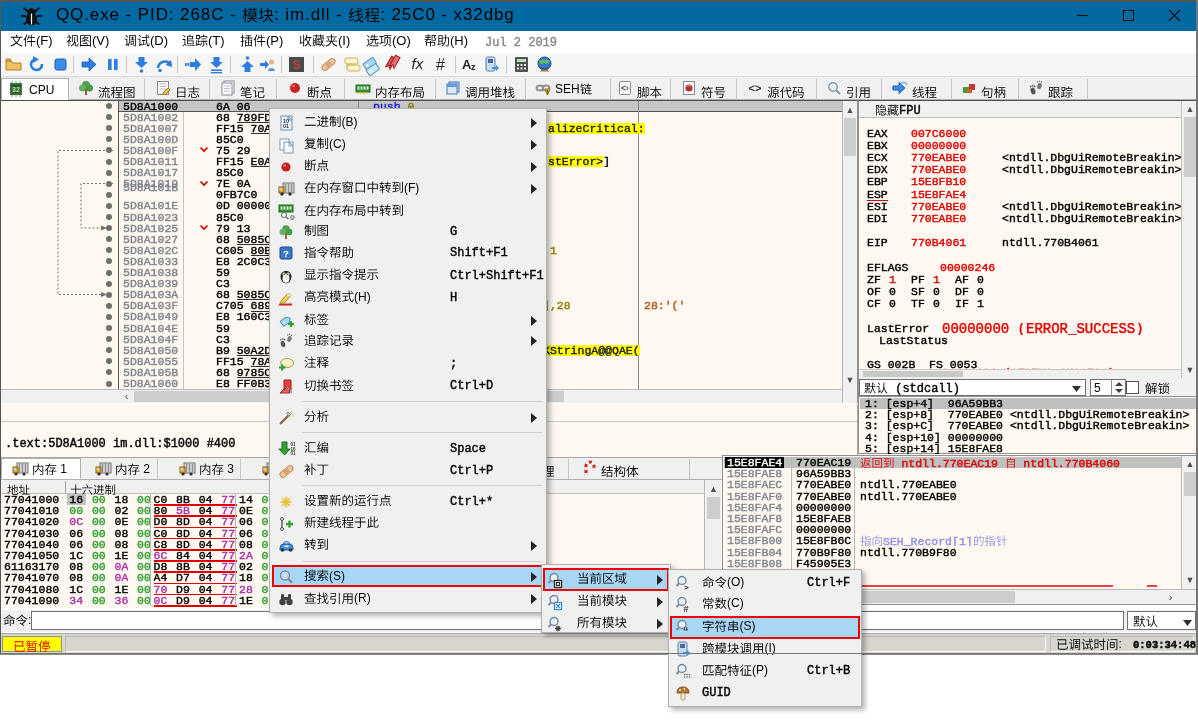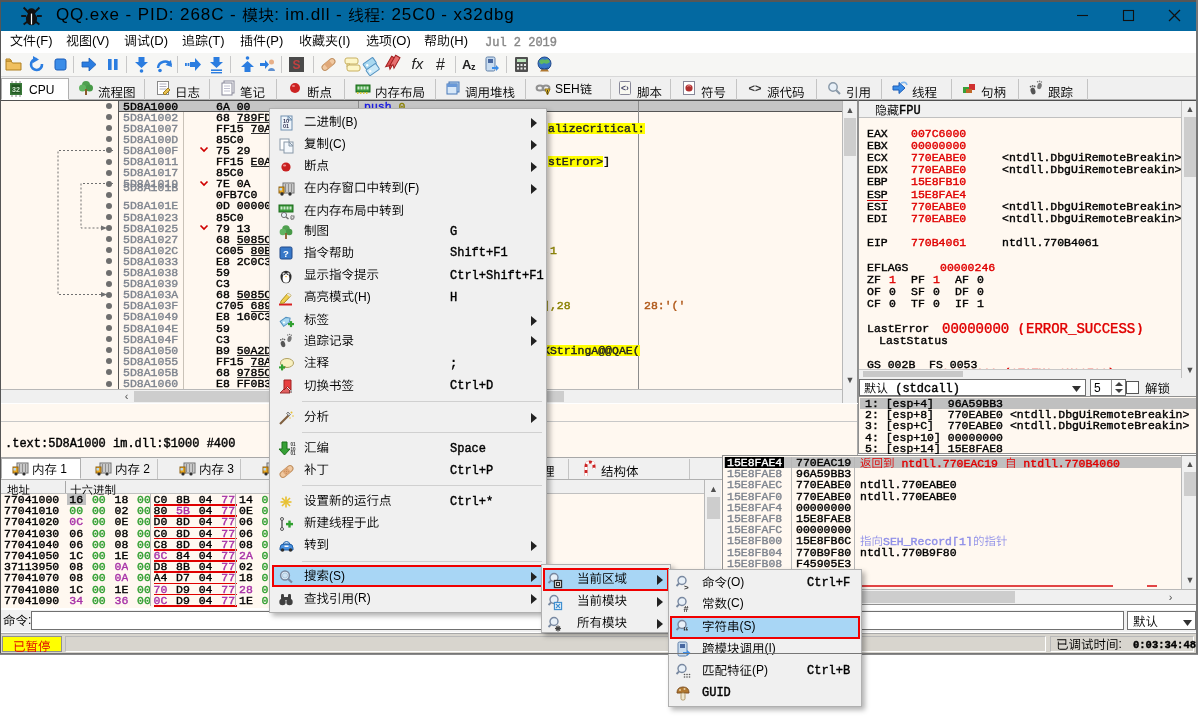--- a/index.html
+++ b/index.html
@@ -432,21 +432,21 @@
         <path d="M112 82.5 L80 82.5 L80 127 L100 127"></path>
       </g>
       <g fill="#707070">
         <path d="M100 191 L106 193.5 L100 196Z"></path>
         <path d="M100 124.5 L106 127 L100 129.5Z"></path>
       </g>
     </svg>
     <div class="abs" style="left:117px;top:0;width:1px;height:290px;background:#555"></div>
     <div class="abs" style="left:118px;top:0;width:725px;height:11px;background:#c6c6c6;border-bottom:1px solid #555"></div>
     <div class="row mono" style="left:122px;top:-0.5px;width:60px;height:11px;line-height:11.5px;font-size:11.5px;color:#000">5D8A1000</div>
-    <div class="row mono" style="left:215px;top:-0.5px;width:54px;height:11px;line-height:11.5px;font-size:11.5px;color:#000">6A 00</div>
+    <div class="row mono" style="left:215px;top:-0.5px;width:54px;height:11px;line-height:11.5px;font-size:11.5px;color:#000">6A 06</div>
     <div class="row mono" style="left:122px;top:10.6px;width:60px;height:11px;line-height:11.5px;font-size:11.5px;color:#7f858f">5D8A1002</div>
     <div class="row mono" style="left:215px;top:10.6px;width:54px;height:11px;line-height:11.5px;font-size:11.5px;color:#000">68 789FD8</div>
     <div class="abs" style="left:235.7px;top:20.8px;width:33.3px;height:1px;background:#303030"></div>
     <div class="row mono" style="left:122px;top:21.7px;width:60px;height:11px;line-height:11.5px;font-size:11.5px;color:#7f858f">5D8A1007</div>
     <div class="row mono" style="left:215px;top:21.7px;width:54px;height:11px;line-height:11.5px;font-size:11.5px;color:#000">FF15 70A9</div>
     <div class="abs" style="left:249.5px;top:31.9px;width:19.5px;height:1px;background:#303030"></div>
     <div class="row mono" style="left:122px;top:32.8px;width:60px;height:11px;line-height:11.5px;font-size:11.5px;color:#7f858f">5D8A100D</div>
     <div class="row mono" style="left:215px;top:32.8px;width:54px;height:11px;line-height:11.5px;font-size:11.5px;color:#000">85C0</div>
     <div class="row mono" style="left:122px;top:43.9px;width:60px;height:11px;line-height:11.5px;font-size:11.5px;color:#7f858f">5D8A100F</div>
     <svg class="abs" style="left:199px;top:46.4px" width="8" height="6" viewBox="0 0 8 6">
@@ -505,21 +505,21 @@
     <div class="row mono" style="left:215px;top:254.8px;width:54px;height:11px;line-height:11.5px;font-size:11.5px;color:#000">FF15 78A9</div>
     <div class="abs" style="left:249.5px;top:265.0px;width:19.5px;height:1px;background:#303030"></div>
     <div class="row mono" style="left:122px;top:265.9px;width:60px;height:11px;line-height:11.5px;font-size:11.5px;color:#7f858f">5D8A105B</div>
     <div class="row mono" style="left:215px;top:265.9px;width:54px;height:11px;line-height:11.5px;font-size:11.5px;color:#000">68 9785C0</div>
     <div class="abs" style="left:235.7px;top:276.1px;width:33.3px;height:1px;background:#303030"></div>
     <div class="row mono" style="left:122px;top:277.0px;width:60px;height:11px;line-height:11.5px;font-size:11.5px;color:#7f858f">5D8A1060</div>
     <div class="row mono" style="left:215px;top:277.0px;width:54px;height:11px;line-height:11.5px;font-size:11.5px;color:#000">E8 FF0B30</div>
     <div class="abs" style="left:182px;top:11px;width:1px;height:277px;background:#c9c2b8"></div>
     <div class="abs" style="left:357px;top:0;width:1px;height:288px;background:#8c8c8c"></div>
     <div class="abs" style="left:637px;top:0;width:1px;height:288px;background:#8c8c8c"></div>
-    <div class="row mono" style="left:363px;top:-0.5px;width:80px;height:11px;line-height:11.5px;font-size:11.5px"><span style="color:#1b1be0">push</span> <span style="color:#8a8000">0</span></div>
+    <div class="row mono" style="left:372px;top:-0.5px;width:80px;height:11px;line-height:11.5px;font-size:11.5px"><span style="color:#1b1be0">push</span> <span style="color:#8a8000">0</span></div>
     <div class="row mono" style="left:547px;top:21.5px;height:11px;line-height:11.5px;font-size:11.5px;background:#ffff00;color:#222">alizeCritical:</div>
     <div class="row mono" style="left:547px;top:54.8px;height:11px;line-height:11.5px;font-size:11.5px"><span style="background:#ffff00;color:#222">stError&gt;</span><span style="color:#000">]</span></div>
     <div class="row mono" style="left:542px;top:143.8px;height:11px;line-height:11.5px;font-size:11.5px;color:#8a8000">,1</div>
     <div class="row mono" style="left:542px;top:199.3px;height:11px;line-height:11.5px;font-size:11.5px;color:#8a8000">],28</div>
     <div class="row mono" style="left:643px;top:199.3px;height:11px;line-height:11.5px;font-size:11.5px;color:#b05818">28:'('</div>
     <div class="row mono" style="left:542px;top:244px;height:11px;line-height:11.5px;font-size:11.5px;background:#ffff00;color:#222">KStringA@@QAE(</div>
     <div class="abs" style="left:0;top:288px;width:841px;height:14px;background:#f0f0f0;border-top:1px solid #b8b8b8">
       <div class="abs" style="left:118px;top:0px;width:15px;height:13px;background:#f0f0f0;color:#505050;font-size:11px;text-align:center;line-height:13px">‹</div>
       <div class="abs" style="left:133px;top:1px;width:430px;height:11px;background:#cdcdcd"></div>
     </div>
@@ -794,21 +794,21 @@
     <div class="row mono" style="left:91.9px;top:92.0px;height:11px;line-height:11.4px;font-size:11.5px;color:#2f9e2f;">00</div>
     <div class="row mono" style="left:114.5px;top:92.0px;height:11px;line-height:11.4px;font-size:11.5px;color:#000;">1E</div>
     <div class="row mono" style="left:137.10000000000002px;top:92.0px;height:11px;line-height:11.4px;font-size:11.5px;color:#2f9e2f;">00</div>
     <div class="row mono" style="left:153.5px;top:92.0px;height:11px;line-height:11.4px;font-size:11.5px;color:#a833a8;">6C</div>
     <div class="row mono" style="left:176.1px;top:92.0px;height:11px;line-height:11.4px;font-size:11.5px;color:#000;">84</div>
     <div class="row mono" style="left:198.7px;top:92.0px;height:11px;line-height:11.4px;font-size:11.5px;color:#000;">04</div>
     <div class="row mono" style="left:221.3px;top:92.0px;height:11px;line-height:11.4px;font-size:11.5px;color:#a833a8;">77</div>
     <div class="row mono" style="left:239.0px;top:92.0px;height:11px;line-height:11.4px;font-size:11.5px;color:#a833a8;">2A</div>
     <div class="row mono" style="left:261.6px;top:92.0px;height:11px;line-height:11.4px;font-size:11.5px;color:#2f9e2f;">00</div>
     <div class="abs" style="left:154px;top:102.2px;width:83px;height:1.6px;background:#e00000"></div>
-    <div class="row mono" style="left:4px;top:103.2px;height:11px;line-height:11.4px;font-size:11.5px;color:#000">37113950</div>
+    <div class="row mono" style="left:4px;top:103.2px;height:11px;line-height:11.4px;font-size:11.5px;color:#000">61163170</div>
     <div class="row mono" style="left:69.3px;top:103.2px;height:11px;line-height:11.4px;font-size:11.5px;color:#000;">08</div>
     <div class="row mono" style="left:91.9px;top:103.2px;height:11px;line-height:11.4px;font-size:11.5px;color:#2f9e2f;">00</div>
     <div class="row mono" style="left:114.5px;top:103.2px;height:11px;line-height:11.4px;font-size:11.5px;color:#a833a8;">0A</div>
     <div class="row mono" style="left:137.10000000000002px;top:103.2px;height:11px;line-height:11.4px;font-size:11.5px;color:#2f9e2f;">00</div>
     <div class="row mono" style="left:153.5px;top:103.2px;height:11px;line-height:11.4px;font-size:11.5px;color:#000;">D8</div>
     <div class="row mono" style="left:176.1px;top:103.2px;height:11px;line-height:11.4px;font-size:11.5px;color:#000;">8B</div>
     <div class="row mono" style="left:198.7px;top:103.2px;height:11px;line-height:11.4px;font-size:11.5px;color:#000;">04</div>
     <div class="row mono" style="left:221.3px;top:103.2px;height:11px;line-height:11.4px;font-size:11.5px;color:#a833a8;">77</div>
     <div class="row mono" style="left:239.0px;top:103.2px;height:11px;line-height:11.4px;font-size:11.5px;color:#000;">02</div>
     <div class="row mono" style="left:261.6px;top:103.2px;height:11px;line-height:11.4px;font-size:11.5px;color:#2f9e2f;">00</div>

